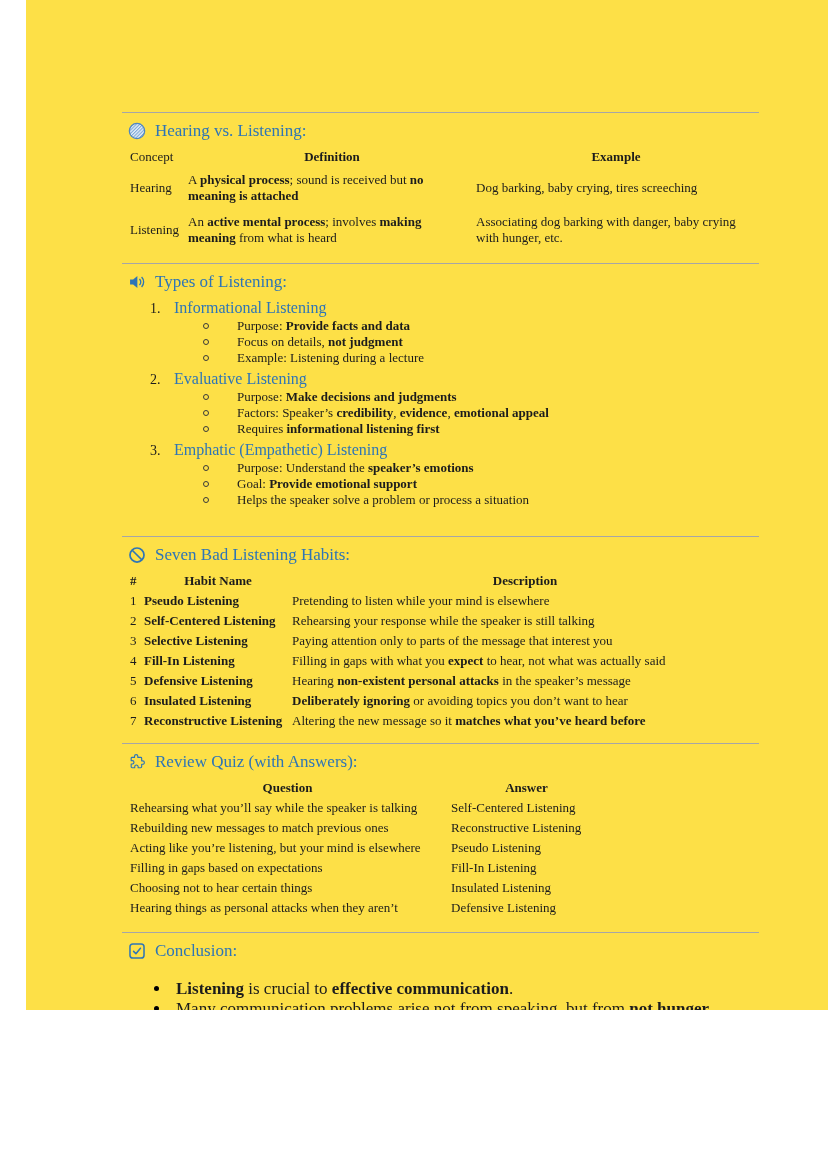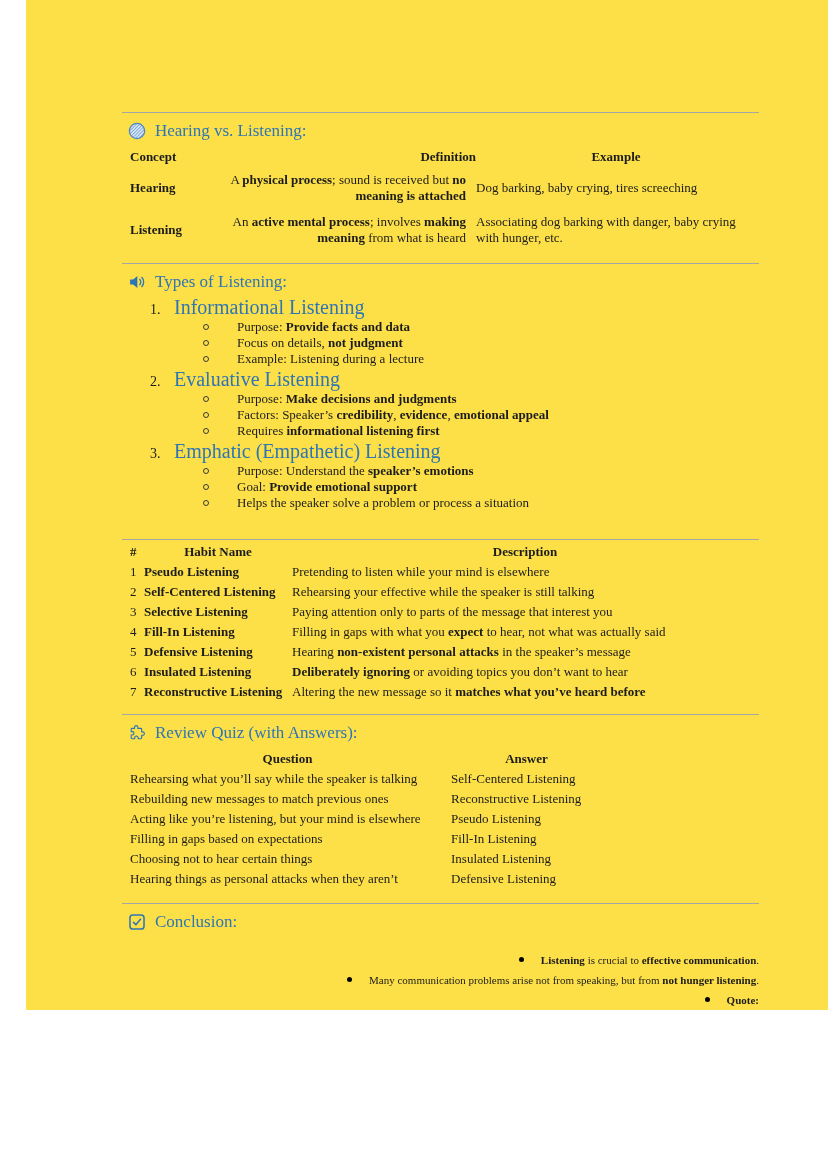--- a/index.html
+++ b/index.html
@@ -42,52 +42,52 @@
   table { border-collapse: collapse; table-layout: fixed; margin-left: 8px; font-size: 13px; }
   th { font-weight: bold; padding: 2px 0; vertical-align: top; }
   td { vertical-align: middle; }
   .al { text-align: left; }
   .ac { text-align: center; }
   b { font-weight: bold; }
 
   
   .t1 { width: 626px; margin-top: 2px; margin-bottom: 12px; }
   .t1 td { line-height: 16px; padding: 5px 10px 5px 0; }
-  .t1 .c-concept { width: 58px; font-weight: bold; }
-  .t1 .c-def { width: 288px; text-align: right; }
+  .t1 .c-concept { width: 58px; font-weight: normal; }
+  .t1 .c-def { width: 288px; }
   .t1 .c-ex { width: 280px; }
 
   
   .t3 { width: 628px; margin-top: 2px; margin-bottom: 12px; }
   .t3 td { line-height: 20px; padding: 0 6px 0 0; vertical-align: top; }
   .t3 .c-num { width: 14px; }
   .t3 .c-name { width: 148px; font-weight: bold; }
   .t3 .c-desc { width: 466px; }
 
   
   .t4 { width: 472px; margin-top: 4px; margin-bottom: 14px; }
   .t4 td { line-height: 20px; padding: 0 4px 0 0; vertical-align: top; }
   .t4 .c-q { width: 315px; }
   .t4 .c-a { width: 157px; padding-left: 6px; }
 
   
   .types-list { margin-bottom: 28px; }
   .num-item { display: flex; align-items: baseline; margin-top: 3px; line-height: 19px; }
   .num-item .num { color: #1c1c1c; font-size: 14px; width: 24px; margin-left: 28px; flex: none; }
-  .num-item .num-label { color: #2E75B6; font-size: 20px; }
+  .num-item .num-label { color: #2E75B6; font-size: 16px; }
   .sub-item { display: flex; align-items: flex-start; font-size: 13px; line-height: 16px; }
   .sub-item .o-marker {
     width: 6px; height: 6px; border: 1px solid #3a3a3a; border-radius: 50%;
     margin: 5px 0 0 81px; flex: none;
   }
   .sub-item .sub-text { margin-left: 28px; }
 
   
   .bullets { margin-top: 17px; margin-bottom: 6px; }
-  .bullet-item { display: flex; align-items: flex-start; font-size: 11px; line-height: 20px; justify-content: flex-end; }
+  .bullet-item { display: flex; align-items: flex-start; font-size: 17px; line-height: 20px; }
   .bullet-item .dot {
     width: 5px; height: 5px; background: #000; border-radius: 50%;
     margin: 7px 0 0 32px; flex: none;
   }
   .bullet-item .b-text { margin-left: 17px; }
 </style>
 </head>
 <body>
 
 <div class="page">
@@ -196,36 +196,45 @@
           <span class="o-marker"></span>
           <span class="sub-text">Helps the speaker solve a problem or process a situation</span>
         </div>
 
       </div>
     </section>
 
     <hr class="divider">
 
     <section>
+      <div class="sec-heading">
+        <span class="icon">
+          <svg viewBox="0 0 20 20" fill="none">
+            <circle cx="10" cy="10" r="7.8" stroke="#2E75B6" stroke-width="1.9"></circle>
+            <line x1="4.7" y1="4.7" x2="15.3" y2="15.3" stroke="#2E75B6" stroke-width="1.9"></line>
+          </svg>
+        </span>
+        <span>Seven Bad Listening Habits:</span>
+      </div>
       <table class="t3">
         <tbody>
             <tr>
           <th class="c-num al">#</th>
           <th class="c-name ac">Habit Name</th>
           <th class="c-desc ac">Description</th>
         </tr>
         <tr>
           <td class="c-num">1</td>
           <td class="c-name">Pseudo Listening</td>
           <td class="c-desc">Pretending to listen while your mind is elsewhere</td>
         </tr>
         <tr>
           <td class="c-num">2</td>
           <td class="c-name">Self-Centered Listening</td>
-          <td class="c-desc">Rehearsing your effective while the speaker is still talking</td>
+          <td class="c-desc">Rehearsing your response while the speaker is still talking</td>
         </tr>
         <tr>
           <td class="c-num">3</td>
           <td class="c-name">Selective Listening</td>
           <td class="c-desc">Paying attention only to parts of the message that interest you</td>
         </tr>
         <tr>
           <td class="c-num">4</td>
           <td class="c-name">Fill-In Listening</td>
           <td class="c-desc">Filling in gaps with what you <b>expect</b> to hear, not what was actually said</td>

